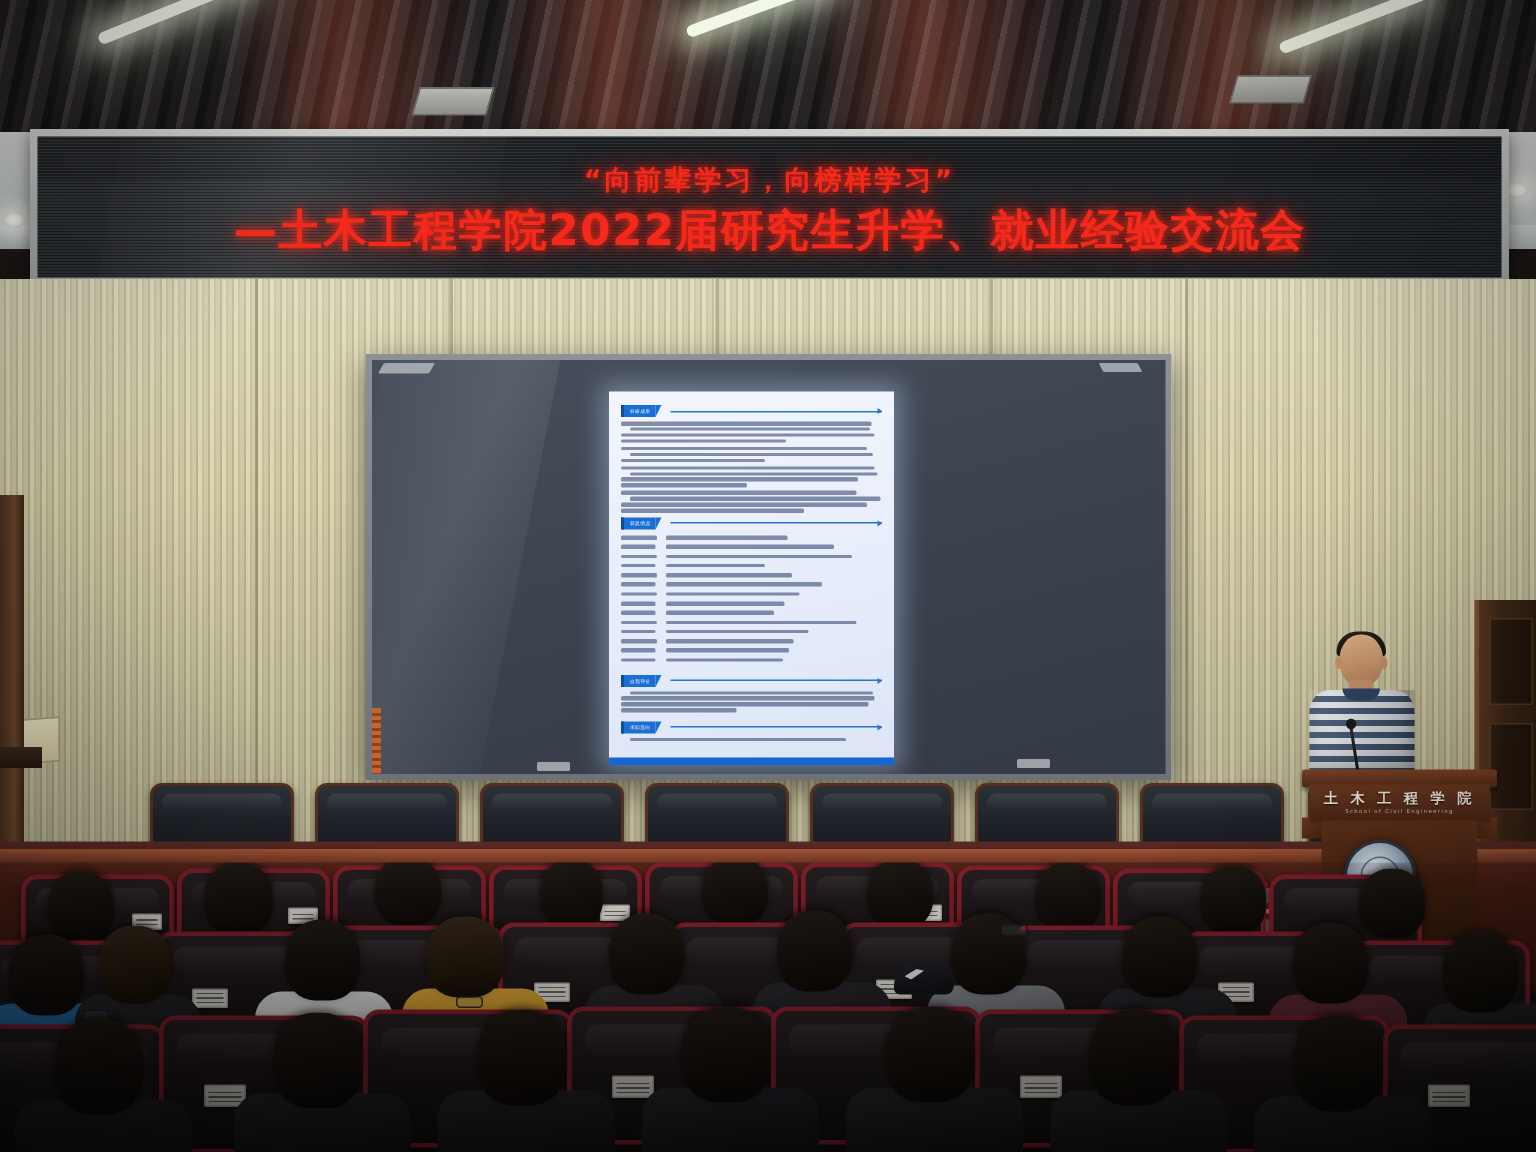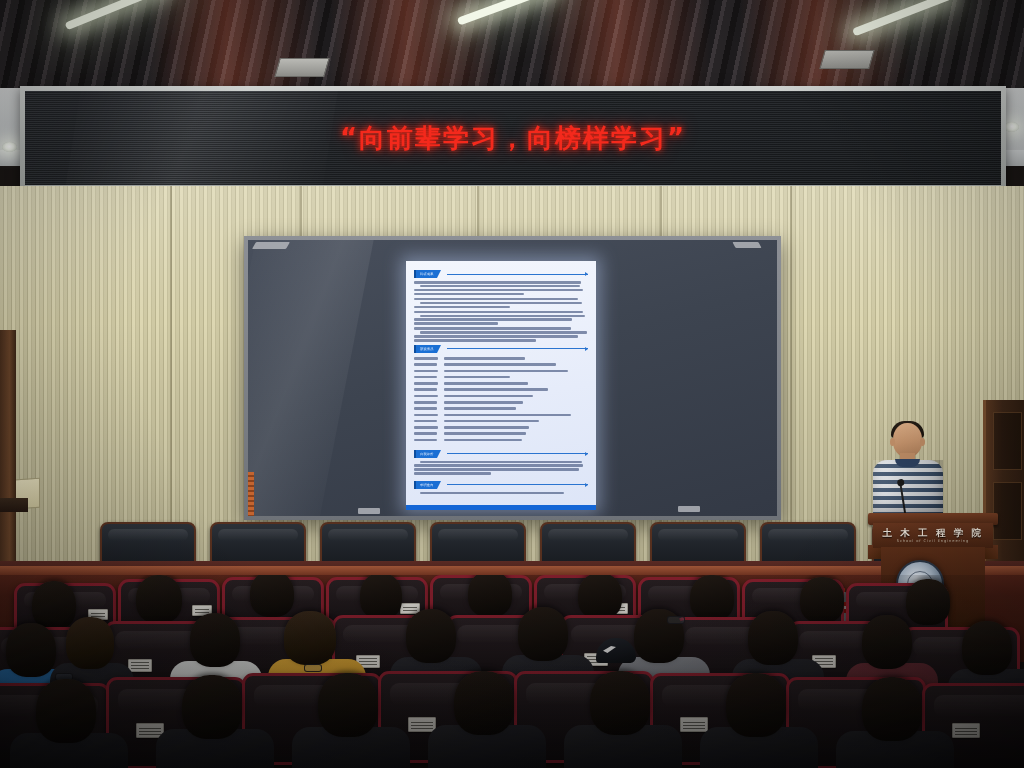--- a/index.html
+++ b/index.html
@@ -47,21 +47,21 @@
     overflow:hidden;display:flex;flex-direction:column;
     align-items:center;justify-content:center;}
   .led-panel:after{content:"";position:absolute;inset:0;pointer-events:none;
     background:repeating-linear-gradient(0deg,rgba(0,0,0,.30) 0px,rgba(0,0,0,.30) 1px,rgba(255,255,255,.03) 1px,rgba(255,255,255,.03) 2px);}
   .led-glare{position:absolute;left:5%;top:-30%;width:26%;height:170%;
     background:linear-gradient(100deg,rgba(255,255,255,0) 0%,rgba(255,255,255,.11) 45%,rgba(255,255,255,0) 100%);
     transform:rotate(9deg);}
   .led-line{color:#f4291c;white-space:nowrap;font-weight:bold;letter-spacing:2px;
     text-shadow:0 0 6px rgba(255,40,20,.95),0 0 16px rgba(220,20,10,.65);
     font-family:"DejaVu Sans","Liberation Sans",sans-serif;position:relative;z-index:2;}
-  .led-l1{font-size:26px;line-height:30px;}
+  .led-l1{font-size:18px;line-height:30px;}
   .led-l2{font-size:29px;line-height:34px;letter-spacing:1px;}
 
   
   .wall{position:absolute;left:0;top:186px;width:1024px;height:386px;
     background:
       repeating-linear-gradient(90deg,
         #cfc9a4 0px,#cfc9a4 3px,
         #b9b38e 3px,#b9b38e 4px,
         #ddd7b2 4px,#ddd7b2 7px,
         #c4be99 7px,#c4be99 8px),
@@ -265,20 +265,21 @@
     <div class="dlight" style="left:751px;top:36px;"></div>
     <div class="dlight" style="left:1004px;top:34px;"></div>
     <div class="soffit-vent" style="left:340px;top:48px;width:44px;"></div>
     <div class="soffit-vent" style="left:780px;top:44px;width:34px;"></div>
   </div>
 
   <div class="led-frame">
     <div class="led-panel">
       <div class="led-glare"></div>
       <div class="led-line led-l1">“向前辈学习，向榜样学习”</div>
+      <div class="led-line led-l2">—土木工程学院2022届研究生升学、就业经验交流会</div>
     </div>
   </div>
 
   <div class="wall">
     <div class="wall-shade"></div>
     <div class="wall-seam" style="left:170px"></div>
     <div class="wall-seam" style="left:300px"></div>
     <div class="wall-seam" style="left:477px"></div>
     <div class="wall-seam" style="left:660px"></div>
     <div class="wall-seam" style="left:790px"></div>

